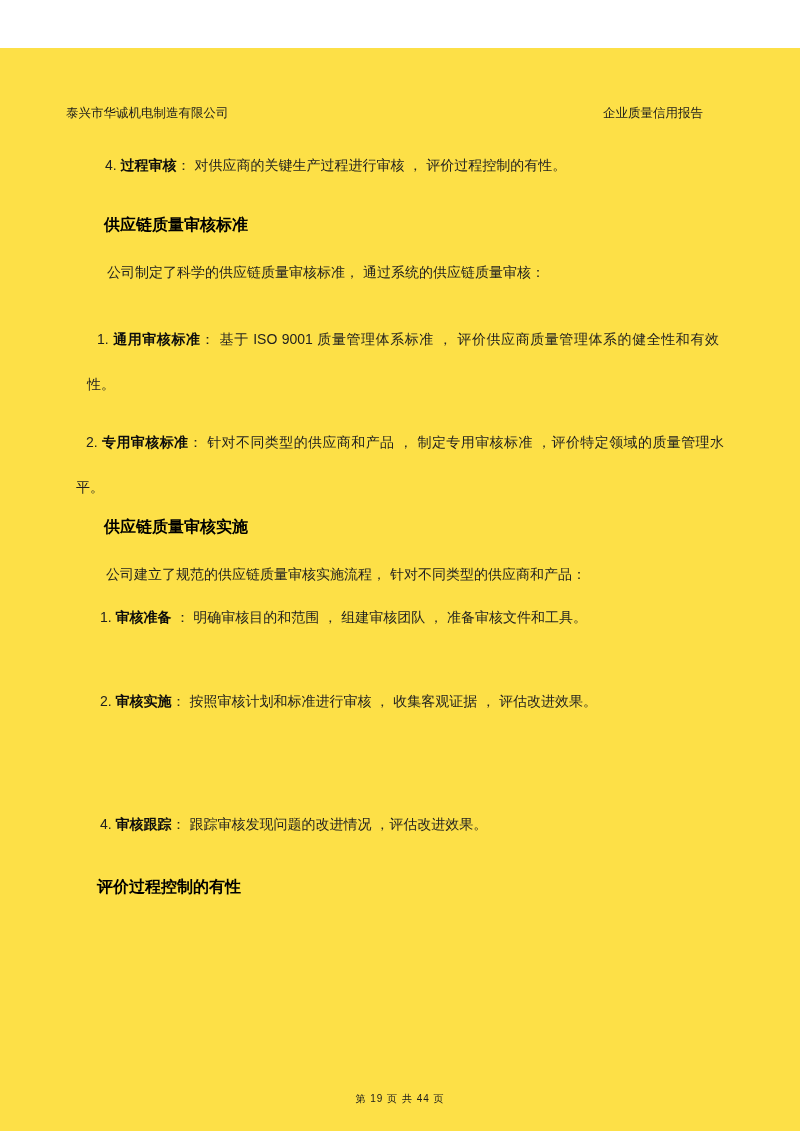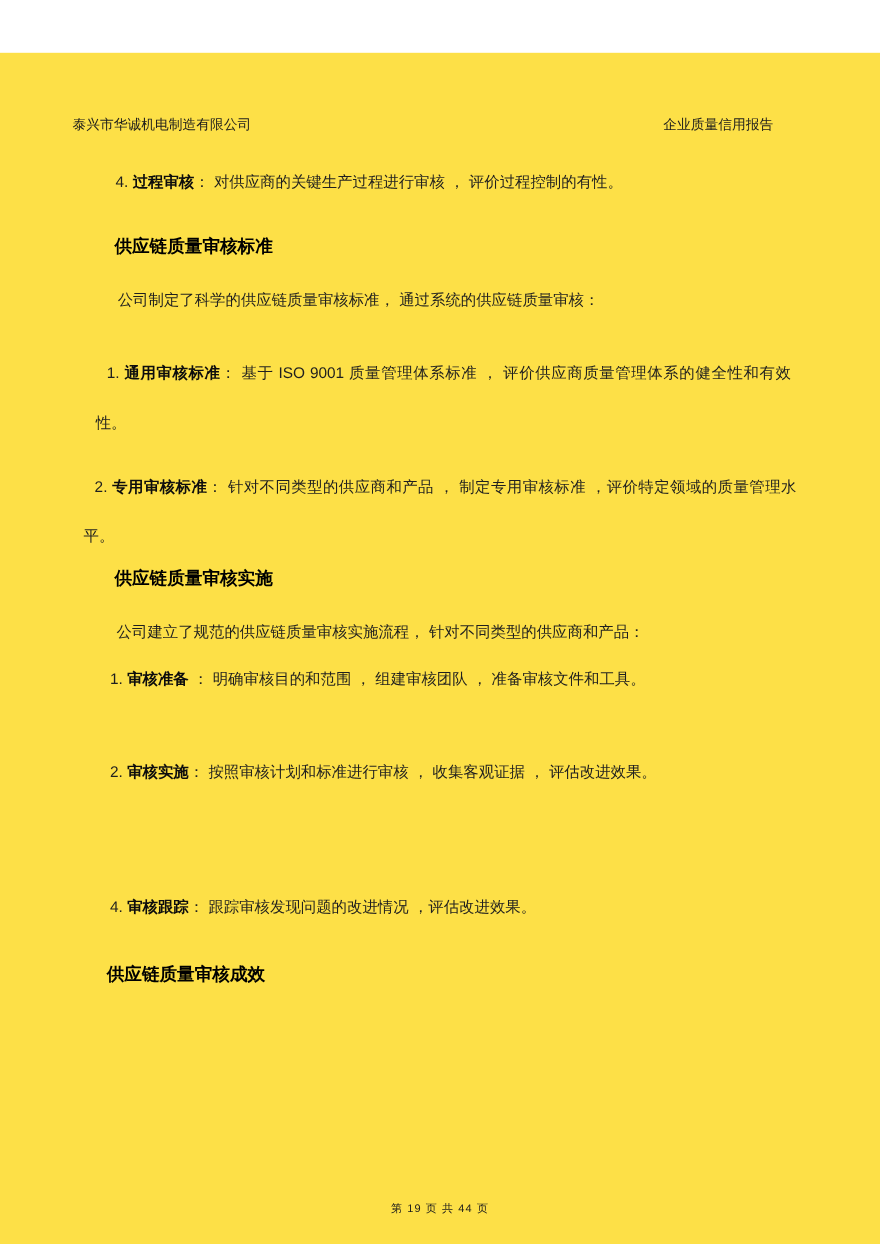--- a/index.html
+++ b/index.html
@@ -93,18 +93,18 @@
     <span>2.</span>
     <span class="item-label">审核实施</span><span>： 按照审核计划和标准进行审核 ， 收集客观证据 ， 评估改进效果。</span>
   </div>
 
 
   <div class="abs body-text nowrap" style="top:754px; left:100px;">
     <span>4.</span>
     <span class="item-label">审核跟踪</span><span>： 跟踪审核发现问题的改进情况 ，评估改进效果。</span>
   </div>
 
-  <div class="abs heading" style="top:826px; left:97px;">供应链质量审核成效</div>
+  <div class="abs heading" style="top:826px; left:97px;">评价过程控制的有性</div>
 
 
   <div class="abs footer">第 19 页 共 44 页</div>
 
 </div>
 
 </body></html>

